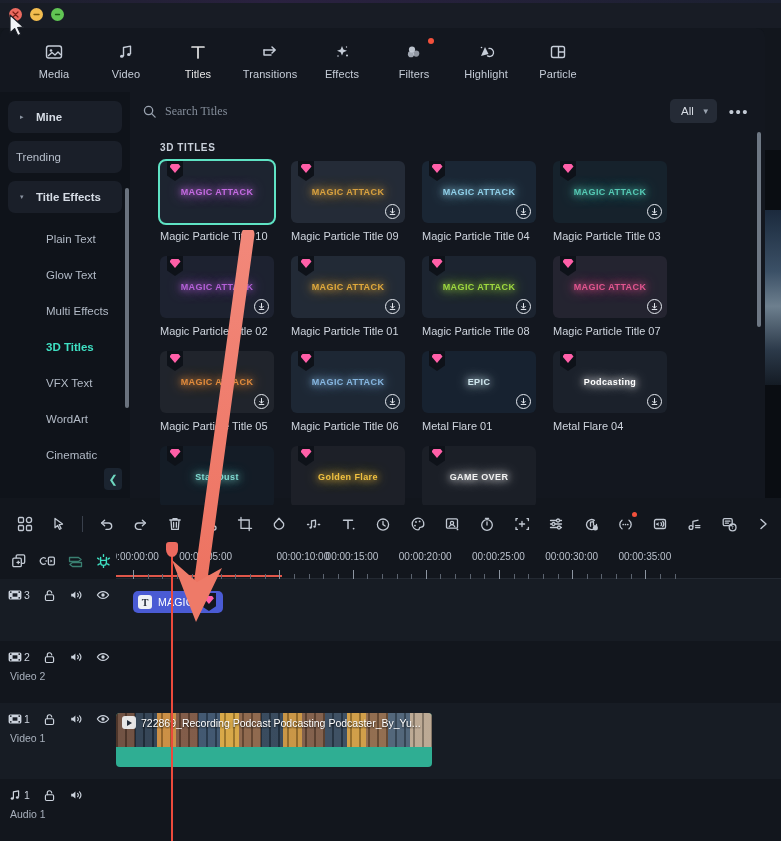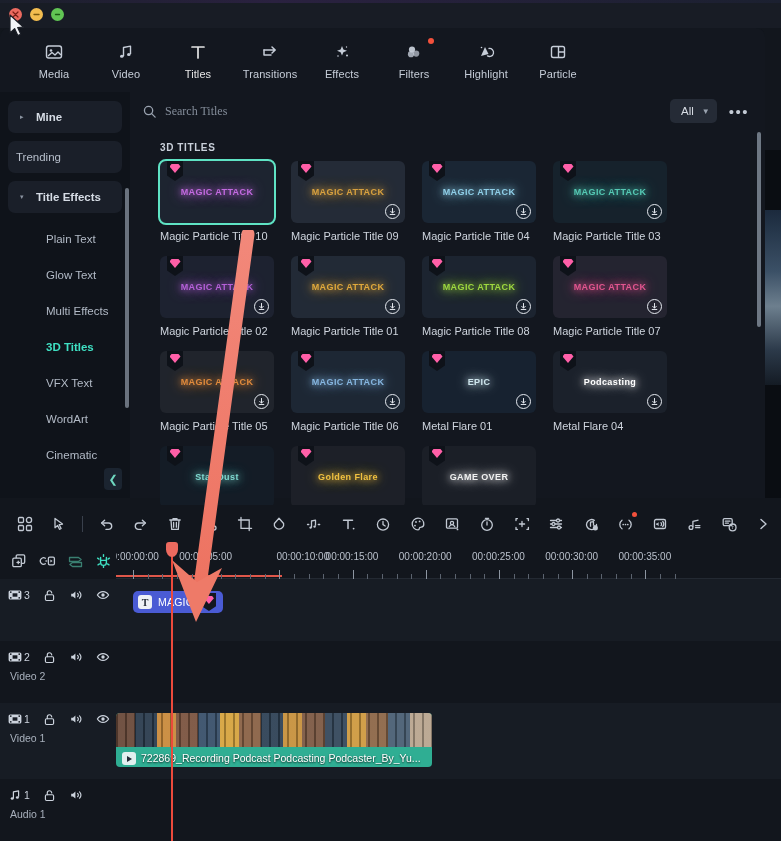--- a/index.html
+++ b/index.html
@@ -246,23 +246,23 @@
       linear-gradient(90deg,#6a4a3a 0 6%,#2b3c4e 6% 13%,#c98a3c 13% 19%,#7b5440 19% 26%,
       #39506a 26% 33%,#d6a43f 33% 39%,#8a6246 39% 46%,#2f4256 46% 53%,
       #c7913d 53% 59%,#7d5a44 59% 66%,#35485c 66% 73%,#cf9a40 73% 79%,
       #8d6748 79% 86%,#4a5f74 86% 93%,#b9a58f 93% 100%);
   }
   .clip-video .filmstrip::after {
     content: ""; position: absolute; inset: 0;
     background: repeating-linear-gradient(90deg, rgba(0,0,0,.28) 0 2px, rgba(255,255,255,.05) 2px 9px);
   }
   .clip-video .vlabel {
-    position: absolute; top: 3px; left: 6px; display: flex; gap: 5px;
+    position: absolute; top: 3px; left: 6px; display: flex; align-items: center; gap: 5px;
     font-size: 10.5px; color: #fff; text-shadow: 0 1px 2px rgba(0,0,0,.85);
-    white-space: nowrap; max-width: 300px; overflow: hidden; margin-top: 36px;
+    white-space: nowrap; max-width: 300px; overflow: hidden;
   }
   .clip-video .playico {
     width: 14px; height: 13px; border-radius: 3px; background: rgba(245,247,250,.9);
     display: flex; align-items: center; justify-content: center;
   }
   .clip-video .playico i {
     width: 0; height: 0; border-left: 5px solid #222a36;
     border-top: 3.5px solid transparent; border-bottom: 3.5px solid transparent; margin-left: 1px;
   }
 

